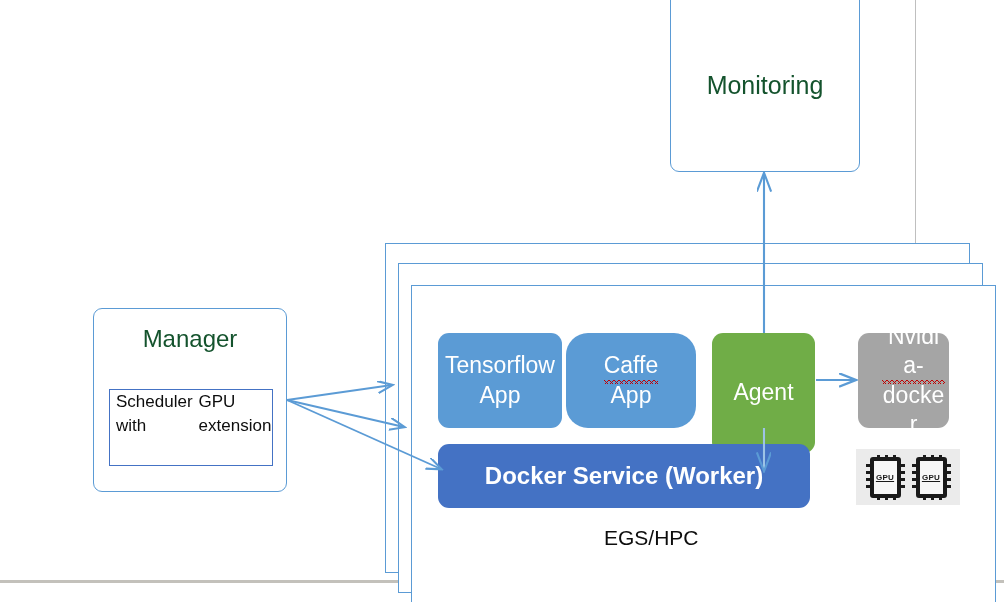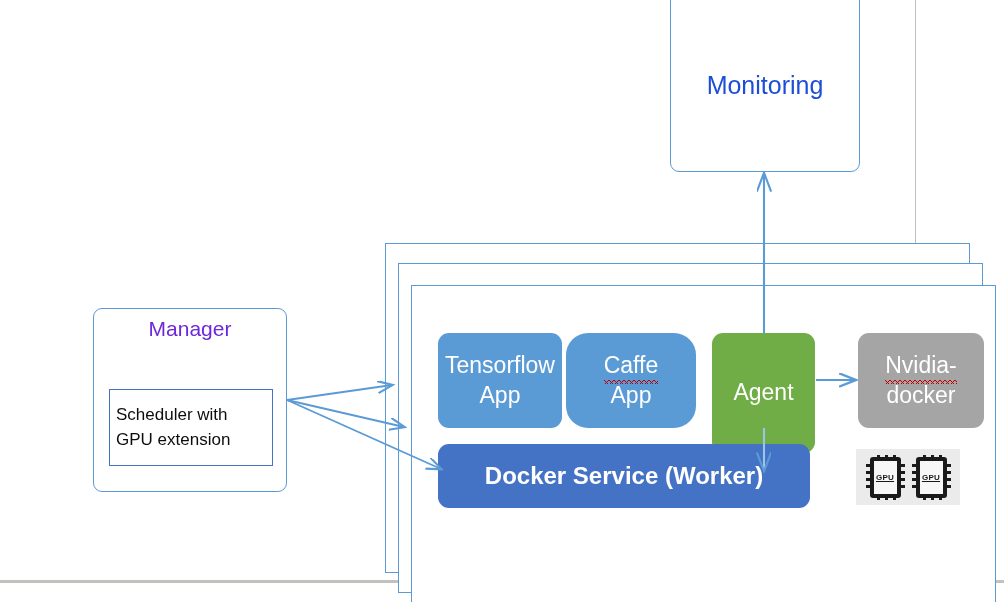--- a/index.html
+++ b/index.html
@@ -47,51 +47,51 @@
   }
 
   #monitoring-service {
     left: 670px;
     top: -28px;
     width: 190px;
     height: 200px;
   }
   #monitoring-service .label {
     font-size: 25px;
-    color: #1d4ed8;
+    color: #14532d;
     text-align: left;
     line-height: 1.32;
     padding-top: 26px;
   }
 
   #manager-box {
     left: 93px;
     top: 308px;
     width: 194px;
     height: 184px;
     display: block;
   }
   #manager-title {
-    font-size: 21px;
-    color: #6d28d9;
+    font-size: 24px;
+    color: #14532d;
     text-align: center;
-    margin-top: 8px;
+    margin-top: 16px;
   }
   #scheduler-box {
     position: absolute;
     left: 15px;
     top: 80px;
     width: 164px;
     height: 77px;
     border: 1.6px solid #4472C4;
     border-radius: 0;
     background: #ffffff;
     box-sizing: border-box;
     display: flex;
-    flex-direction: column;
+    flex-direction: row;
     justify-content: center;
   }
   #scheduler-box .label {
     font-size: 17px;
     color: #0d0d0d;
     line-height: 1.42;
     padding-left: 6px;
   }
 
   
@@ -127,22 +127,23 @@
   #caffe-app {
     left: 566px; top: 333px; width: 130px; height: 95px;
     background: #5B9BD5;
     border-radius: 22px;
   }
   #agent-block {
     left: 712px; top: 333px; width: 103px; height: 120px;
     background: #70AD47;
   }
   #nvidia-docker {
-    left: 858px; top: 333px; width: 126px; height: 95px;
+    left: 858px; top: 333px; width: 91px; height: 95px;
     background: #A5A5A5;
+    padding-left: 20px;
   }
   #docker-engine {
     left: 438px; top: 444px; width: 372px; height: 64px;
     background: #4472C4;
     font-size: 24px;
     font-weight: bold;
   }
   .bold-label { font-weight: bold; }
 
   
@@ -311,20 +312,21 @@
       <div class="pin bottom" style="left:11px"></div>
       <div class="pin bottom" style="left:19px"></div>
       <div class="pin bottom" style="left:27px"></div>
       <div class="body">
           <span>GPU</span>
         </div>
     </div>
   </div>
 
   <div class="abs" id="egs-caption">
+    <div>EGS/HPC</div>
   </div>
 
   <svg class="abs" id="arrow-layer" viewBox="0 0 1004 602" xmlns="http://www.w3.org/2000/svg">
     <defs>
       <marker id="ah" markerWidth="9" markerHeight="9" refX="7.6" refY="3.2" orient="auto" markerUnits="strokeWidth">
         <path d="M0,0 L8,3.2 L0,6.4" fill="none" stroke="#5B9BD5" stroke-width="1.1"></path>
       </marker>
       <marker id="ah-open" markerWidth="10" markerHeight="10" refX="8.4" refY="3.4" orient="auto" markerUnits="strokeWidth">
         <path d="M0,0 L9,3.4 L0,6.8" fill="none" stroke="#5B9BD5" stroke-width="1.0"></path>
       </marker>

